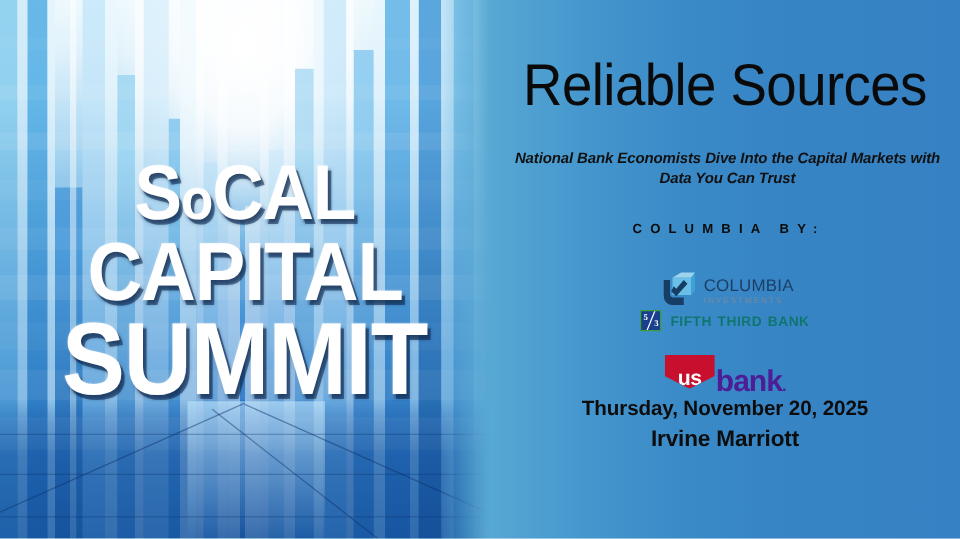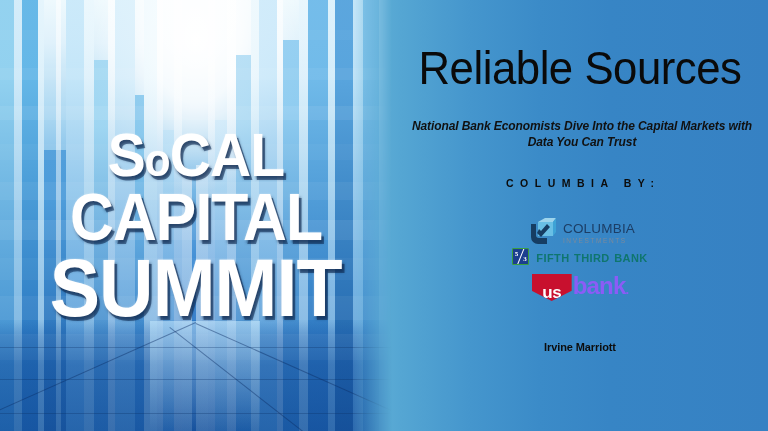--- a/index.html
+++ b/index.html
@@ -159,32 +159,32 @@
     position:relative;width:40px;height:27px;flex:none;
     background:#c8102e;
     clip-path:polygon(0 0,100% 0,100% 62%,50% 100%,0 62%);
     display:flex;align-items:flex-end;justify-content:center;
   }
   .ub-shield span{
     color:#fff;font-weight:700;font-size:17px;line-height:1;
     padding-top:2px;letter-spacing:-0.5px;
   }
   .ub-txt{
-    color:#8b5cf6;font-weight:700;font-size:24px;line-height:1;
-    letter-spacing:-0.8px;padding-bottom:3px;
+    color:#4c1d95;font-weight:700;font-size:24px;line-height:1;
+    letter-spacing:-0.8px;padding-bottom:3px;margin-top:20px;
   }
   .ub-txt .dot{font-size:13px;}
 
   .date{
     position:absolute;left:0;right:0;top:318px;
     font-size:16.5px;font-weight:700;color:#0d0d0d;letter-spacing:-0.1px;
   }
   .venue{
     position:absolute;left:0;right:0;top:341px;
-    font-size:11px;font-weight:700;color:#0d0d0d;letter-spacing:-0.1px;
+    font-size:18px;font-weight:700;color:#0d0d0d;letter-spacing:-0.1px;
   }
 </style>
 </head>
 <body>
 
 <div class="poster">
 
   <div class="bg-gradient"></div>
 
   <div class="art">
@@ -289,15 +289,16 @@
 
     <div class="logo-wrap ub-wrap">
       <div class="ub">
         <div class="ub-shield">
           <span>us</span>
         </div>
         <div class="ub-txt"><span>bank</span><span class="dot">.</span></div>
       </div>
     </div>
 
+    <div class="date">Thursday, November 20, 2025</div>
     <div class="venue">Irvine Marriott</div>
   </div>
 </div>
 
 </body></html>

